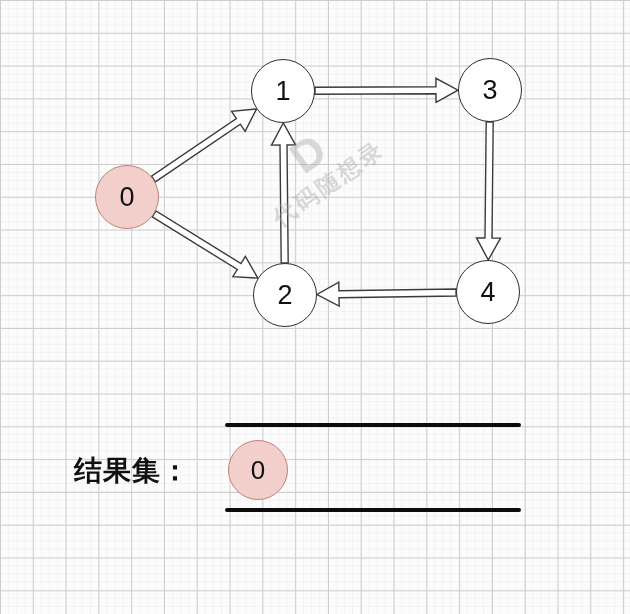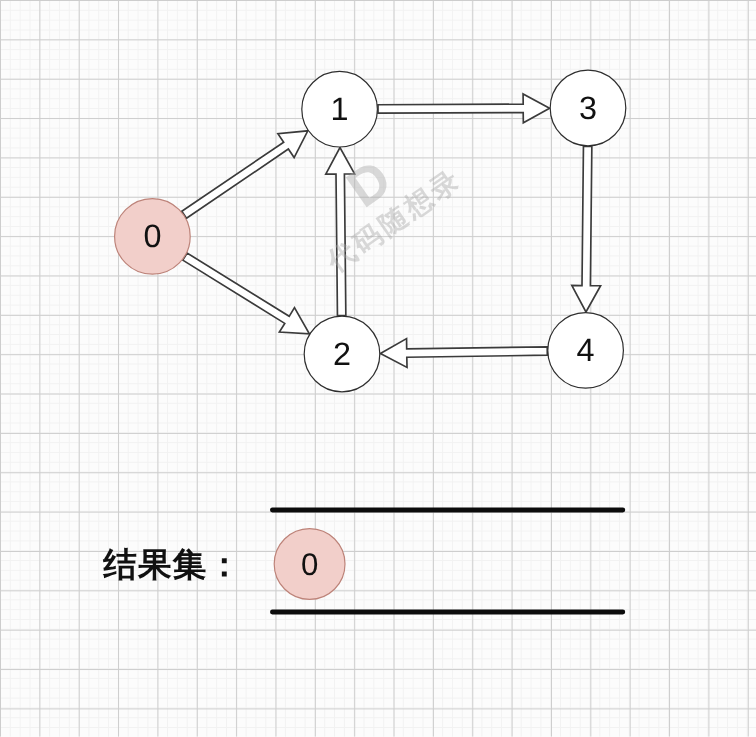--- a/index.html
+++ b/index.html
@@ -41,21 +41,21 @@
   }
   .wm-logo{font-size:44px;font-weight:700;line-height:42px;}
   .wm-text{font-size:23px;font-weight:600;letter-spacing:3px;white-space:nowrap;}
   .rule{
     position:absolute;left:225px;width:296px;height:4px;
     background:#0c0c0c;border-radius:2px;
   }
   .rule-top{top:423px;}
   .rule-bottom{top:508px;}
   .result-label{
-    position:absolute;left:86px;top:452px;
+    position:absolute;left:74px;top:452px;
     font-size:28px;font-weight:600;color:#111;letter-spacing:1px;text-align:right;
   }
 </style>
 </head>
 <body>
 
 <div class="canvas">
 
   <svg class="edges" viewBox="0 0 630 614">
       <polygon points="155.4,181.9 240.3,124.2 245.1,131.3 256.5,109.0 231.6,111.4 236.4,118.5 151.5,176.1" class="edge" stroke="#3b3b3b"></polygon>

